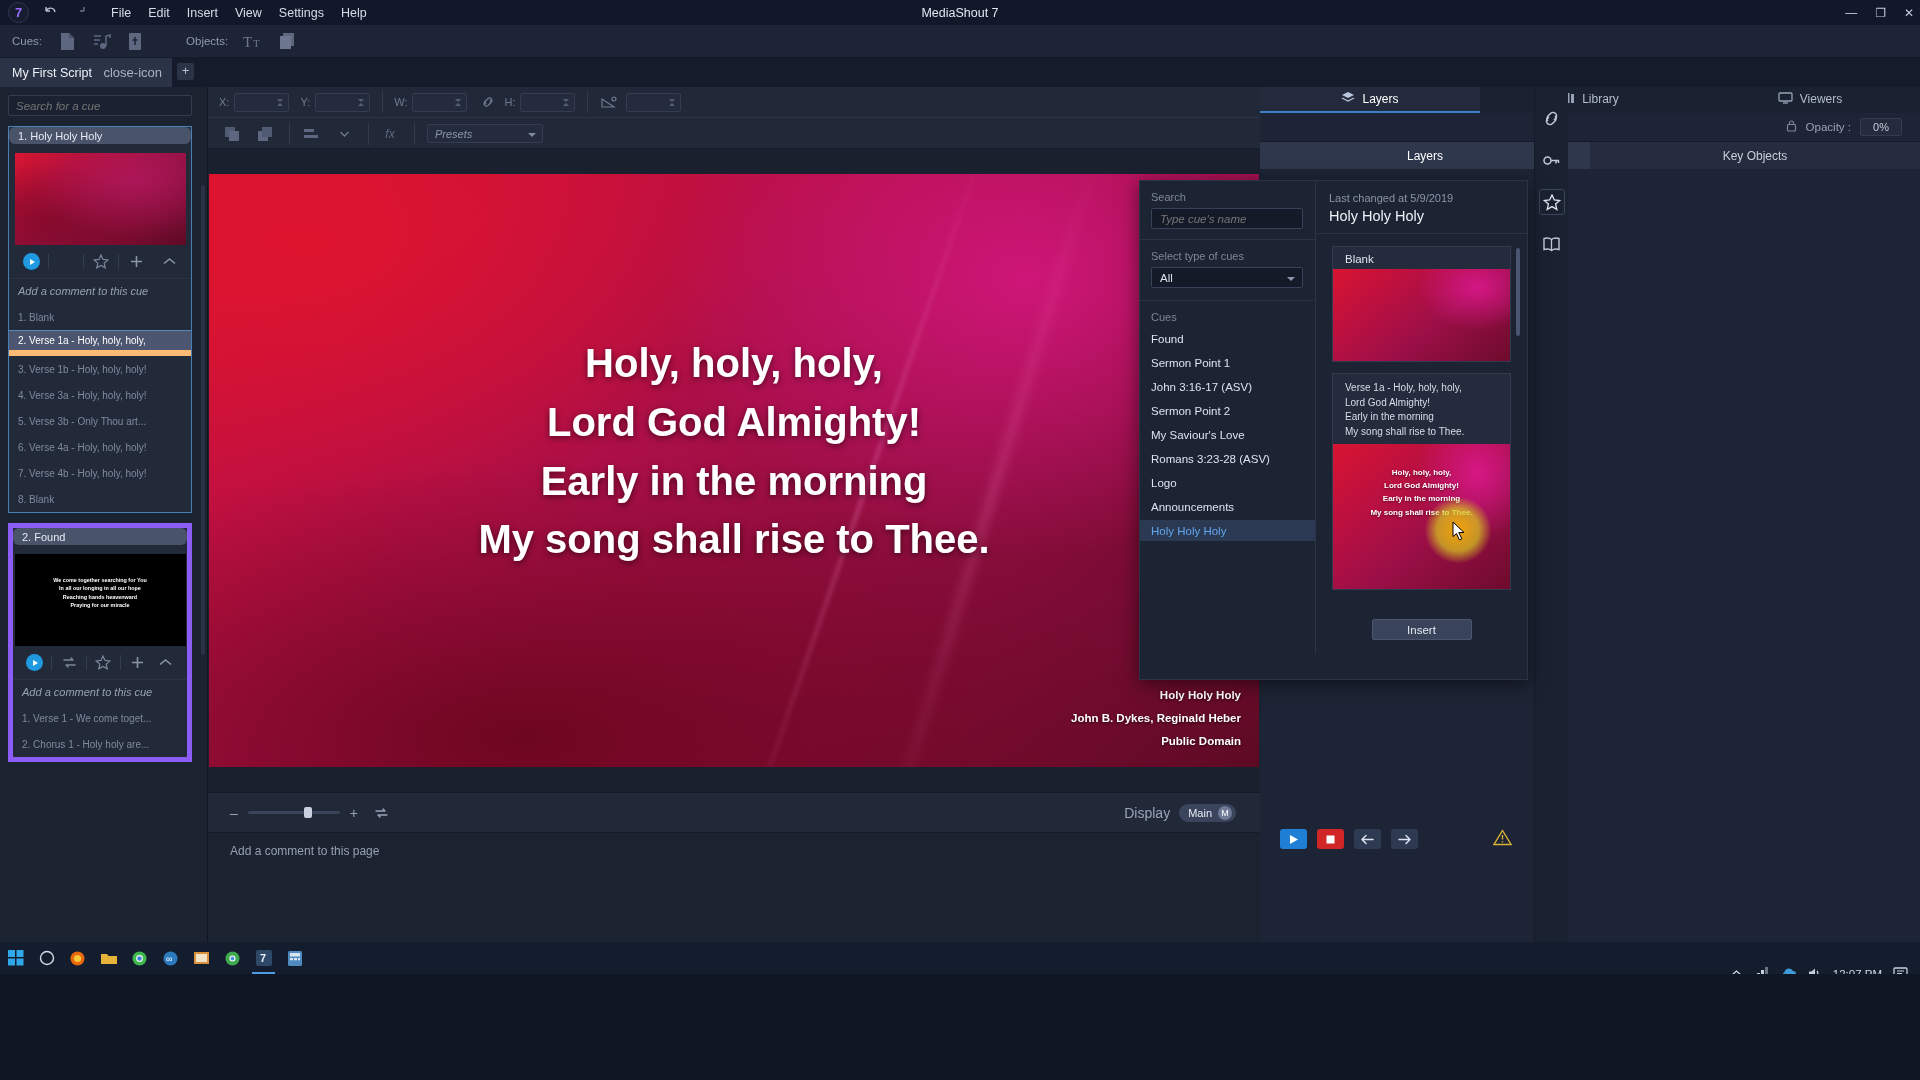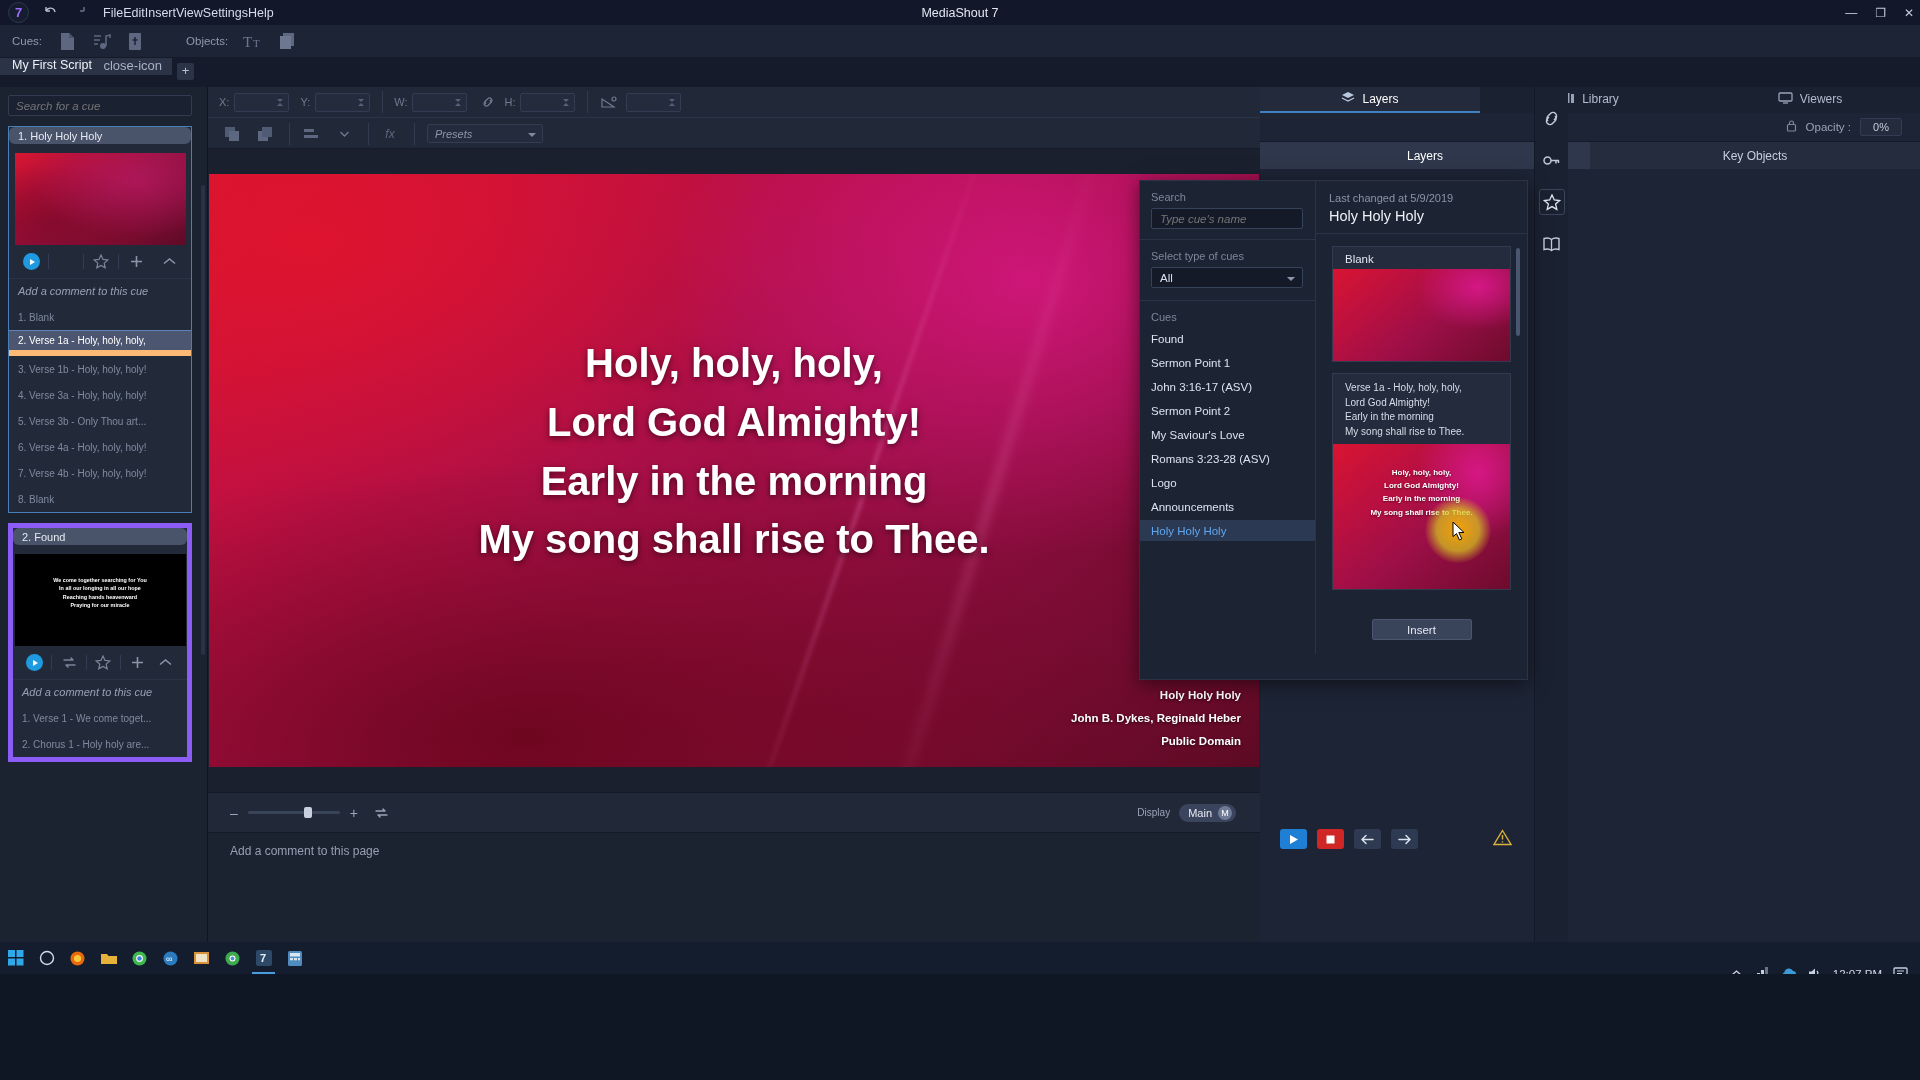--- a/index.html
+++ b/index.html
@@ -18,21 +18,21 @@
     background:#12182a; display:flex; align-items:center;
   }
   .logo7 {
     width:21px; height:21px; border-radius:50%;
     background:#161d2e; border:1px solid #2d3852;
     margin-left:8px; display:flex; align-items:center; justify-content:center;
     font-size:13px; font-weight:bold; color:#9b6bff;
   }
   .undo-redo { display:flex; gap:14px; margin-left:14px; color:#b9c2d4; font-size:15px;}
   .undo-redo span { cursor:pointer; }
-  .menubar { display:flex; margin-left:16px; font-size:12.5px; color:#d6dcea; }
+  .menubar { display:flex; gap:17px; margin-left:24px; font-size:12.5px; color:#d6dcea; }
   .menubar span { cursor:pointer; }
   .win-title {
     position:absolute; left:0; right:0; text-align:center;
     font-size:12.5px; color:#e2e7f2; pointer-events:none;
   }
   .wincontrols {
     position:absolute; right:6px; top:0; height:25px;
     display:flex; align-items:center; gap:18px; font-size:12px; color:#c2cadb;
   }
   .wincontrols span { cursor:pointer; }
@@ -49,22 +49,22 @@
     align-items:center; justify-content:center; cursor:pointer;
   }
   .rb-icon svg { display:block; }
 
   
   .tabstrip {
     position:absolute; left:0; top:58px; width:1920px; height:29px;
     background:#151b2a;
   }
   .script-tab {
-    position:absolute; left:0; top:0; width:172px; height:17px;
-    background:#2b3346; display:flex; align-items:flex-start;
+    position:absolute; left:0; top:0; width:172px; height:29px;
+    background:#2b3346; display:flex; align-items:center;
     padding-left:12px; font-size:12.5px; color:#eef1f7; cursor:pointer;
   }
   .script-tab .x {
     position:absolute; right:10px; font-size:13px; color:#aab3c4; cursor:pointer;
   }
   .tab-add {
     position:absolute; left:177px; top:5px; width:17px; height:17px;
     background:#2b3346; color:#b9c2d4; font-size:13px; line-height:16px;
     text-align:center; border-radius:2px; cursor:pointer;
   }
@@ -226,21 +226,21 @@
     margin:0 10px; width:92px; height:3px; background:#3a4459; border-radius:2px; position:relative;
   }
   .zoom-knob {
     position:absolute; left:56px; top:-4px; width:8px; height:11px;
     background:#c8d0e0; border-radius:2px; cursor:pointer;
   }
   .zoom-reset { margin-left:16px; color:#9aa4b8; cursor:pointer; display:flex; }
   .display-wrap {
     margin-left:auto; margin-right:24px; display:flex; align-items:center; gap:9px;
   }
-  .display-lbl { font-size:10px; color:#9aa4b8; }
+  .display-lbl { font-size:14px; color:#9aa4b8; }
   .display-pill {
     height:18px; padding:0 4px 0 9px; border-radius:9px; background:#3a445c;
     display:flex; align-items:center; gap:6px; font-size:11px; color:#e7ebf4; cursor:pointer;
   }
   .display-m {
     width:14px;height:14px;border-radius:50%;background:#6f7b96;
     font-size:9px;display:flex;align-items:center;justify-content:center;color:#fff;
   }
   .page-comment {
     position:absolute; left:208px; top:832px; width:1052px; height:36px;

